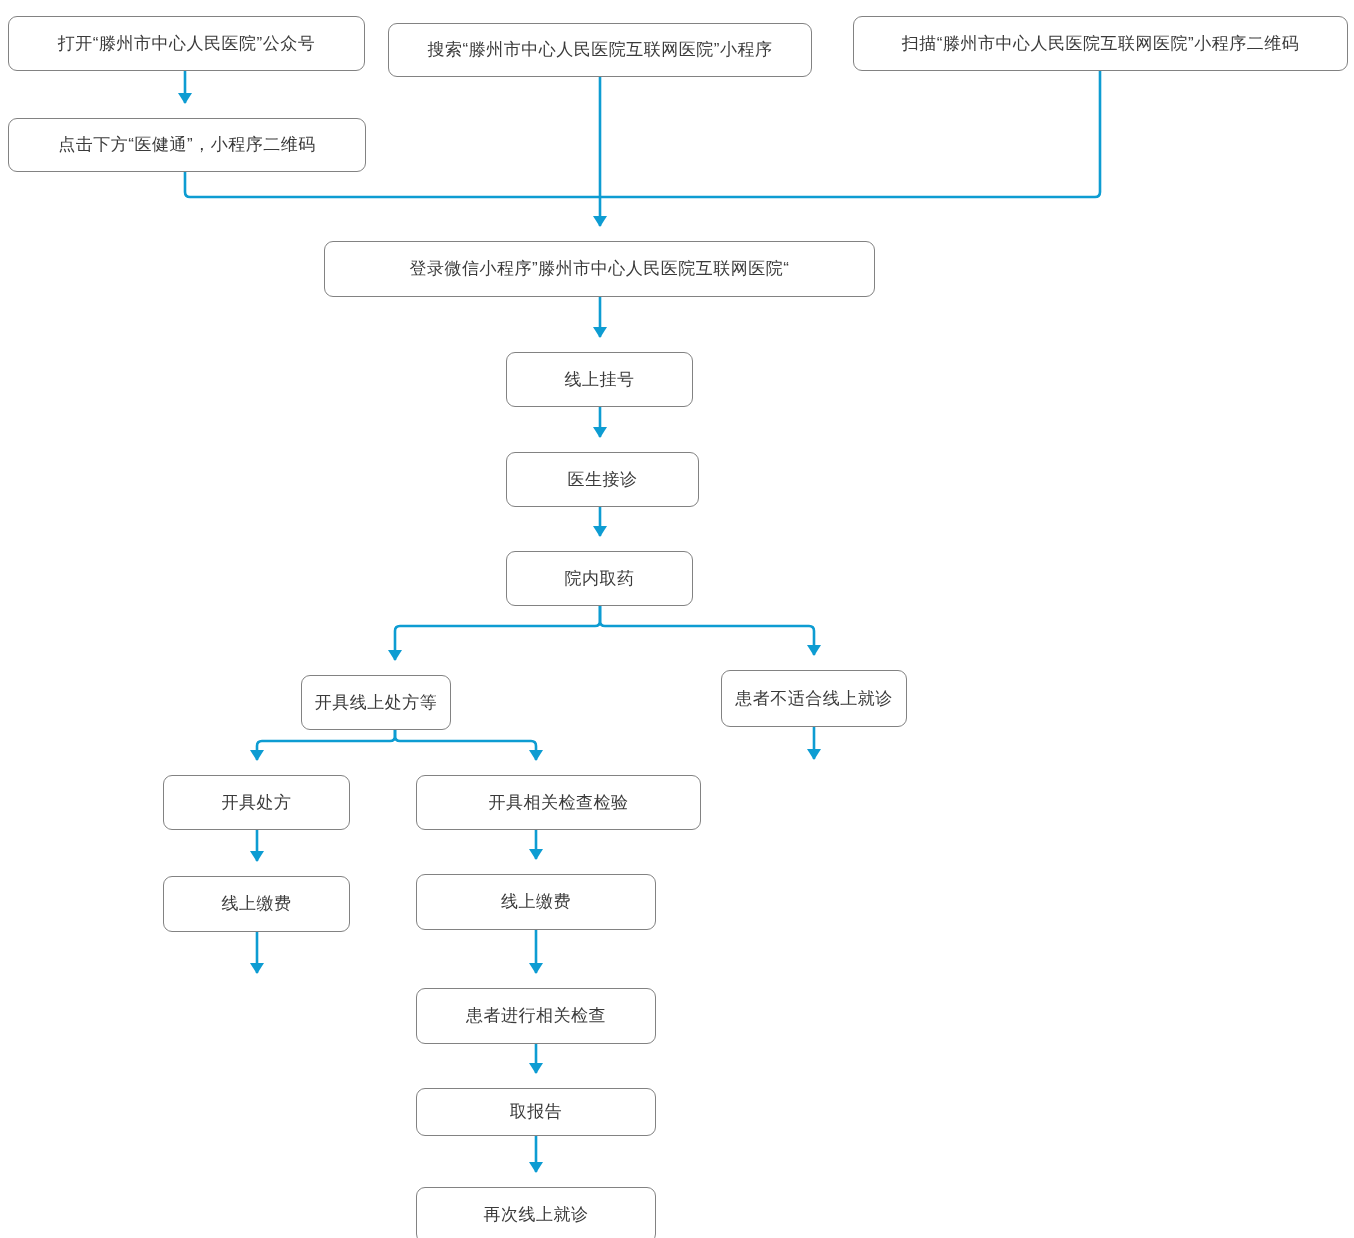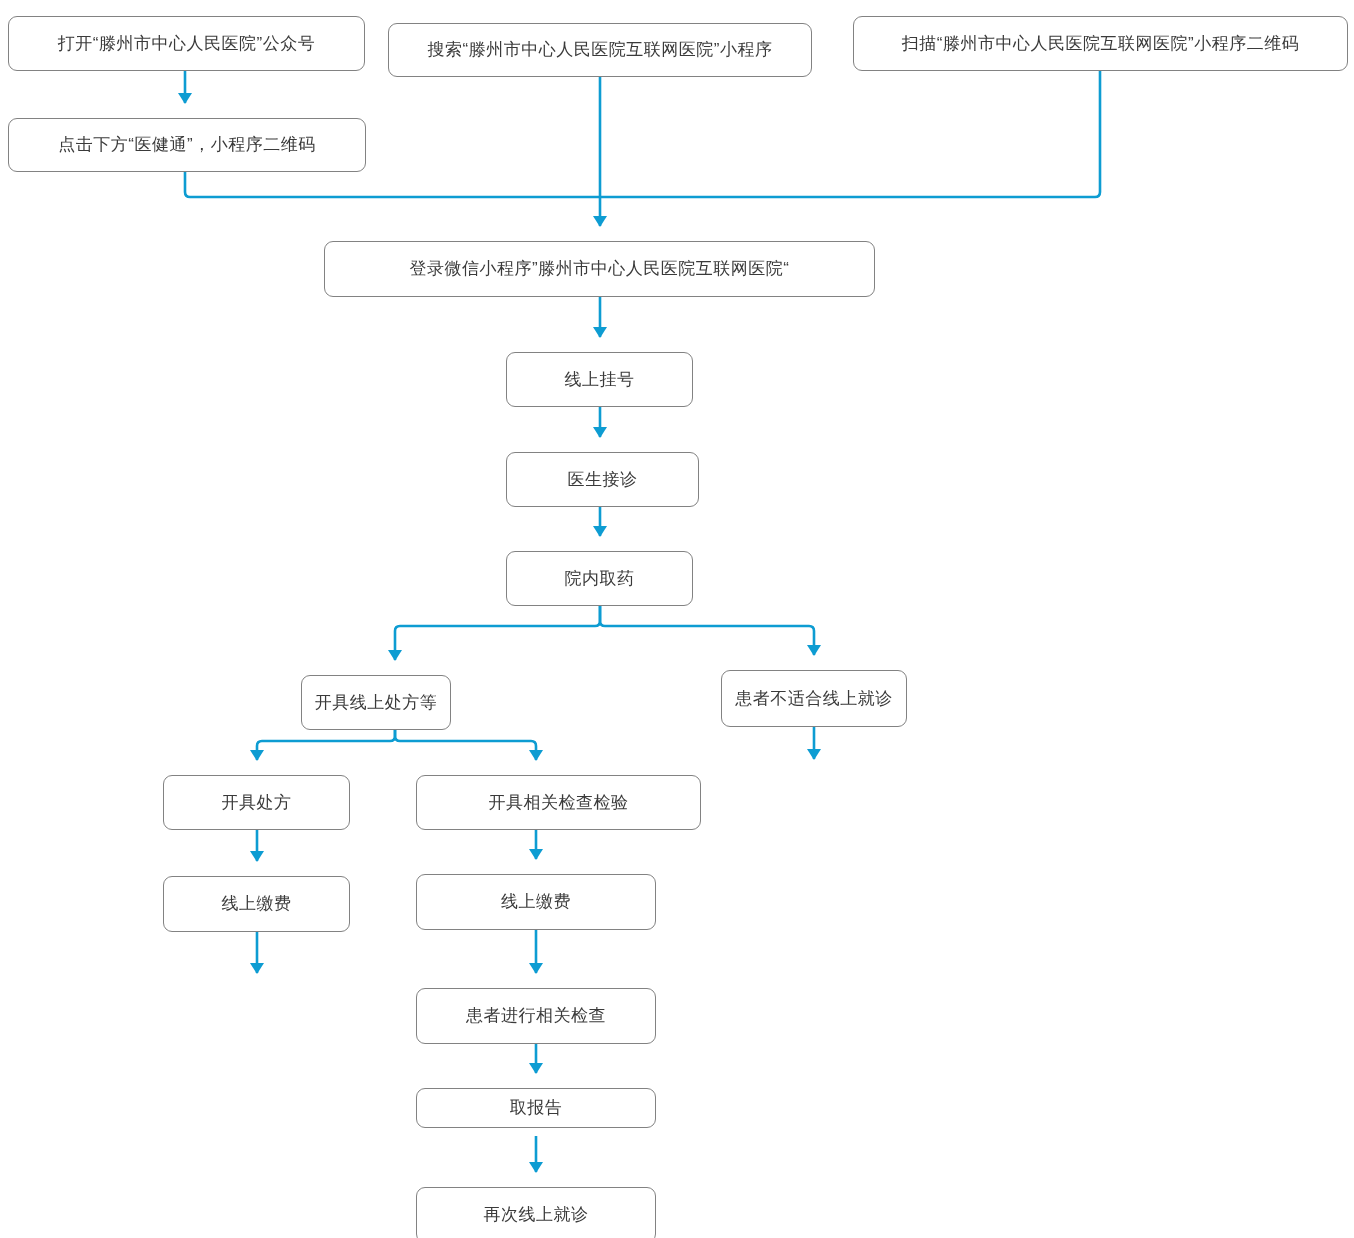--- a/index.html
+++ b/index.html
@@ -124,17 +124,17 @@
   <div class="node" style="left:416px;top:767px;width:285px;height:55px">开具相关检查检验</div>
 
 
   <div class="node" style="left:163px;top:868px;width:187px;height:56px">线上缴费</div>
 
   <div class="node" style="left:416px;top:866px;width:240px;height:56px">线上缴费</div>
 
 
   <div class="node" style="left:416px;top:980px;width:240px;height:56px">患者进行相关检查</div>
 
-  <div class="node" style="left:416px;top:1080px;width:240px;height:40px">取报告</div>
+  <div class="node" style="left:416px;top:1080px;width:240px;height:48px">取报告</div>
 
   <div class="node" style="left:416px;top:1179px;width:240px;height:56px">再次线上就诊</div>
 
 </div>
 
 </body></html>

